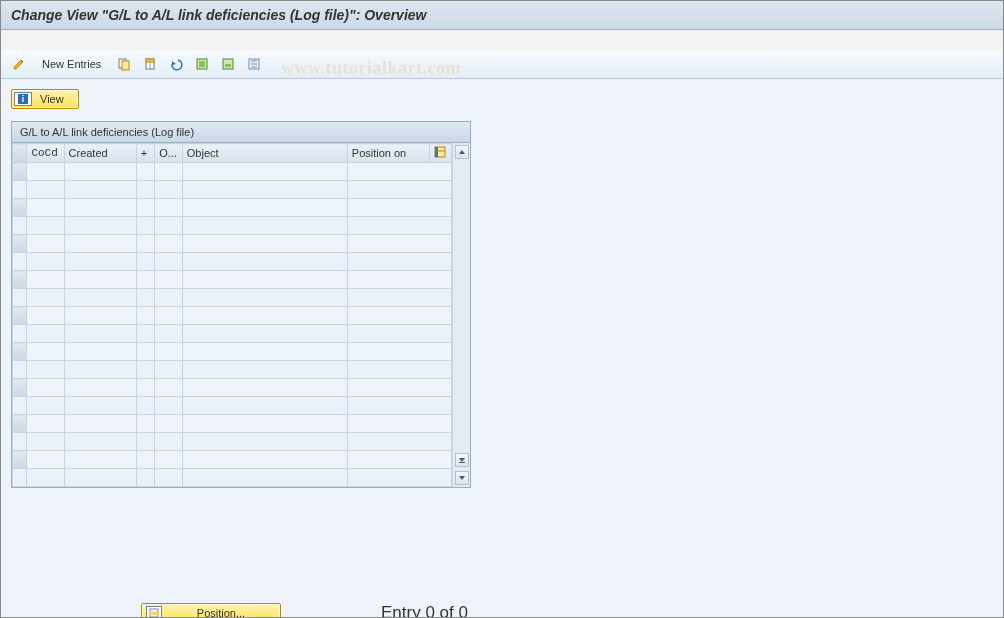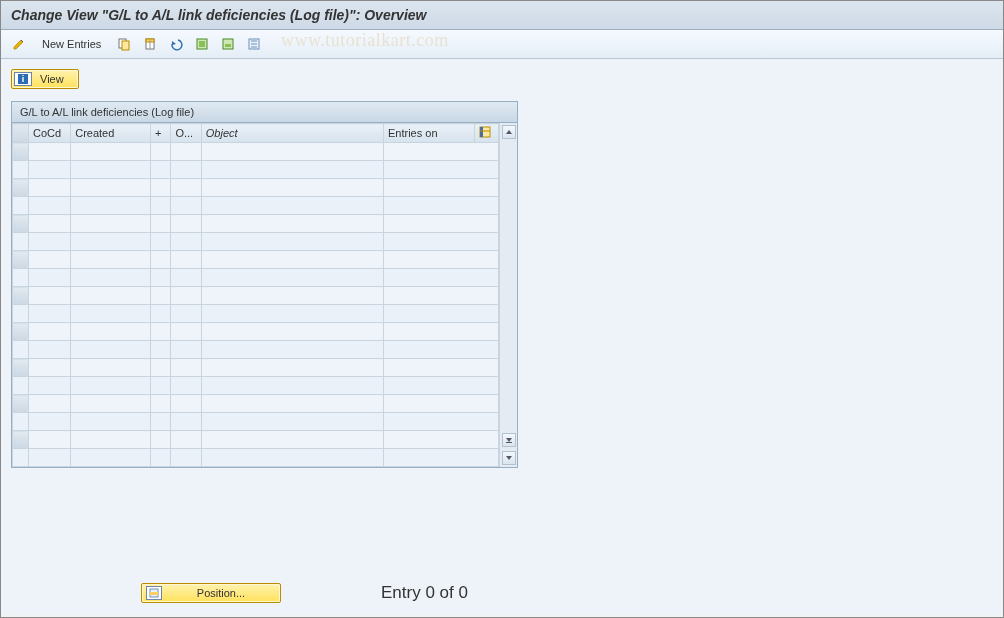--- a/index.html
+++ b/index.html
@@ -24,20 +24,21 @@
     color: #333;
   }
   .toolbar {
     background: linear-gradient(#f6faff, #e4edf6);
     border-bottom: 1px solid #b8c6d4;
     padding: 4px 8px;
     display: flex;
     align-items: center;
     gap: 6px;
     position: relative;
+    margin-top: 20px;
   }
   .toolbar .tb-btn {
     width: 20px;
     height: 20px;
     display: inline-flex;
     align-items: center;
     justify-content: center;
     border: 1px solid transparent;
     border-radius: 2px;
     cursor: pointer;
@@ -46,26 +47,27 @@
     font-size: 11px;
     color: #333;
     padding: 2px 6px;
     cursor: pointer;
     border: 1px solid transparent;
     border-radius: 2px;
   }
   .watermark {
     position: absolute;
     left: 280px;
-    top: 0;
+    top: 8px;
     font-family: Georgia, serif;
     font-size: 18px;
     color: #e8e2d2;
     letter-spacing: 0.5px;
     pointer-events: none;
+    font-weight: bold;
   }
   .content {
     background: #eef3f9;
     height: calc(100% - 60px);
     padding: 10px;
     position: relative;
   }
   .info-btn {
     display: inline-flex;
     align-items: center;
@@ -84,21 +86,21 @@
     background: #fff;
     border: 1px solid #6e85a6;
     display: inline-flex;
     align-items: center;
     justify-content: center;
     margin-right: 8px;
   }
   .info-icon-box svg { display:block; }
   .table-panel {
     margin-top: 12px;
-    width: 507px;
+    width: 460px;
     border: 1px solid #9aaec2;
     background: #f5f8fb;
   }
   .panel-title {
     background: linear-gradient(#dfe9f2, #c9d8e6);
     padding: 4px 8px;
     font-size: 11px;
     color: #333;
     border-bottom: 1px solid #9aaec2;
   }
@@ -126,25 +128,25 @@
     overflow: hidden;
   }
   .grid th.sel, .grid td.sel {
     width: 14px;
     background: linear-gradient(#e2e9f0, #ccd8e4);
     padding:0;
   }
   .grid td.sel { cursor: pointer; }
   .grid td { background: #eef4fa; }
   .grid tbody tr:nth-child(even) td { background: #eaf1f8; }
-  .col-cocd { width: 36px; }
+  .col-cocd { width: 36px; font-family: Liberation Mono, monospace; }
   .col-acct { width: 70px; }
   .col-plus { width: 18px; }
   .col-o { width: 22px; }
-  .col-obj { width: 160px; font-style: italic; }
+  .col-obj { width: 160px; }
   .col-created { width: 80px; }
   .config-icon-cell {
     width: 20px;
     background: linear-gradient(#eaf1f8, #d6e2ed);
     border: 1px solid #c8d4e0;
     text-align:center;
     cursor:pointer;
   }
   .scroll-col {
     width: 18px;
@@ -279,21 +281,21 @@
     <div class="grid-wrapper">
       <table class="grid">
         <thead>
           <tr>
             <th class="sel"></th>
             <th class="col-cocd">CoCd</th>
             <th class="col-acct">Created</th>
             <th class="col-plus">+</th>
             <th class="col-o">O...</th>
             <th class="col-obj">Object</th>
-            <th class="col-created">Entries on</th>
+            <th class="col-created">Position on</th>
             <th class="config-icon-cell">
               <svg width="12" height="12">
                   <rect x="1" y="1" width="10" height="10" fill="#ffe9a0" stroke="#b98b00"></rect>
                   <rect x="1" y="1" width="3" height="10" fill="#4a6fa0"></rect>
                   <line x1="1" y1="5" x2="11" y2="5" stroke="#b98b00"></line>
                 </svg>
             </th>
           </tr>
         </thead>
         <tbody id="grid-body">

